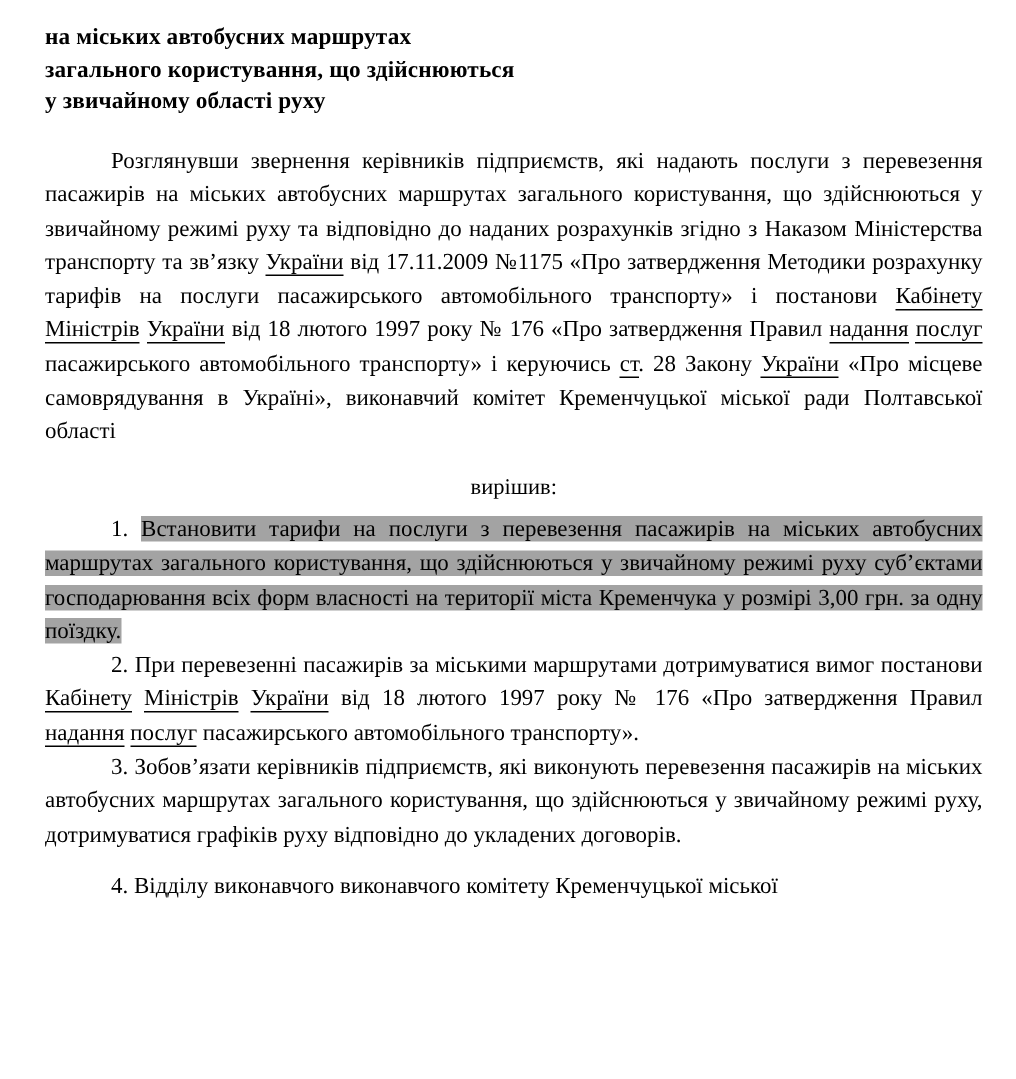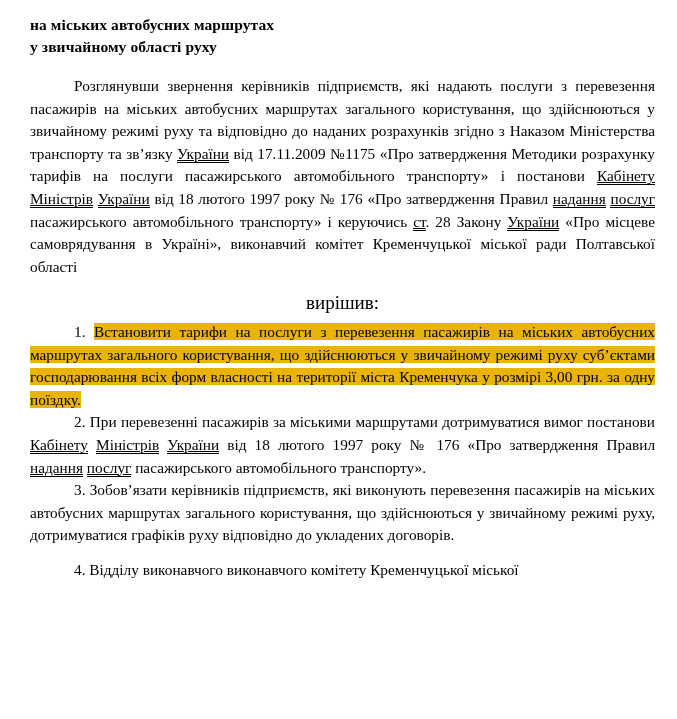--- a/index.html
+++ b/index.html
@@ -42,43 +42,43 @@
     font-size: 15.3px;
     line-height: 22.6px;
     text-align: justify;
     text-justify: inter-word;
   }
   p.para.indent {
     text-indent: 44px;
   }
   .center-line {
     text-align: center;
-    font-size: 19px;
+    font-size: 15px;
     line-height: 22.6px;
     margin: 14px 0 6px 0;
   }
   .center-line .colon {
     font-weight: normal;
   }
   .hl {
-    background: #eab308;
+    background: #a3a3a3;
   }
   .u {
     border-bottom: 1px solid #000;
-    text-decoration: underline;
   }
   .gap-sm { height: 12px; }
 </style>
 </head>
 <body>
 
 <div class="page">
 
   <div class="title-block">
     <div class="title-line">на міських автобусних маршрутах</div>
+    <div class="title-line">загального користування, що здійснюються</div>
     <div class="title-line">у звичайному області руху</div>
   </div>
 
   <div class="body-block">
 
     <p class="para indent"><span>Розглянувши звернення керівників підприємств, які  надають послуги з перевезення пасажирів на міських автобусних маршрутах загального користування, що здійснюються у звичайному режимі руху та відповідно до наданих розрахунків згідно з  Наказом Міністерства транспорту та зв’язку <span class="u">України</span> від 17.11.2009 №1175 «Про затвердження Методики розрахунку тарифів на послуги пасажирського автомобільного транспорту» і постанови <span class="u">Кабінету</span> <span class="u">Міністрів</span> <span class="u">України</span> від 18 лютого 1997 року № 176 «Про затвердження Правил <span class="u">надання</span> <span class="u">послуг</span> пасажирського автомобільного транспорту» і керуючись <span class="u">ст</span>. 28 Закону <span class="u">України</span> «Про місцеве самоврядування в Україні», виконавчий комітет Кременчуцької міської  ради  Полтавської області</span></p>
 
     <div class="center-line"><span>вирішив</span><span class="colon">:</span></div>
 
     <p class="para indent"><span>1.</span> <span class="hl">Встановити     тарифи  на  послуги  з   перевезення   пасажирів  на міських  автобусних маршрутах загального користування, що здійснюються у звичайному режимі руху суб’єктами господарювання  всіх форм власності на території міста Кременчука  у розмірі  3,00 грн. за одну поїздку.</span></p>

